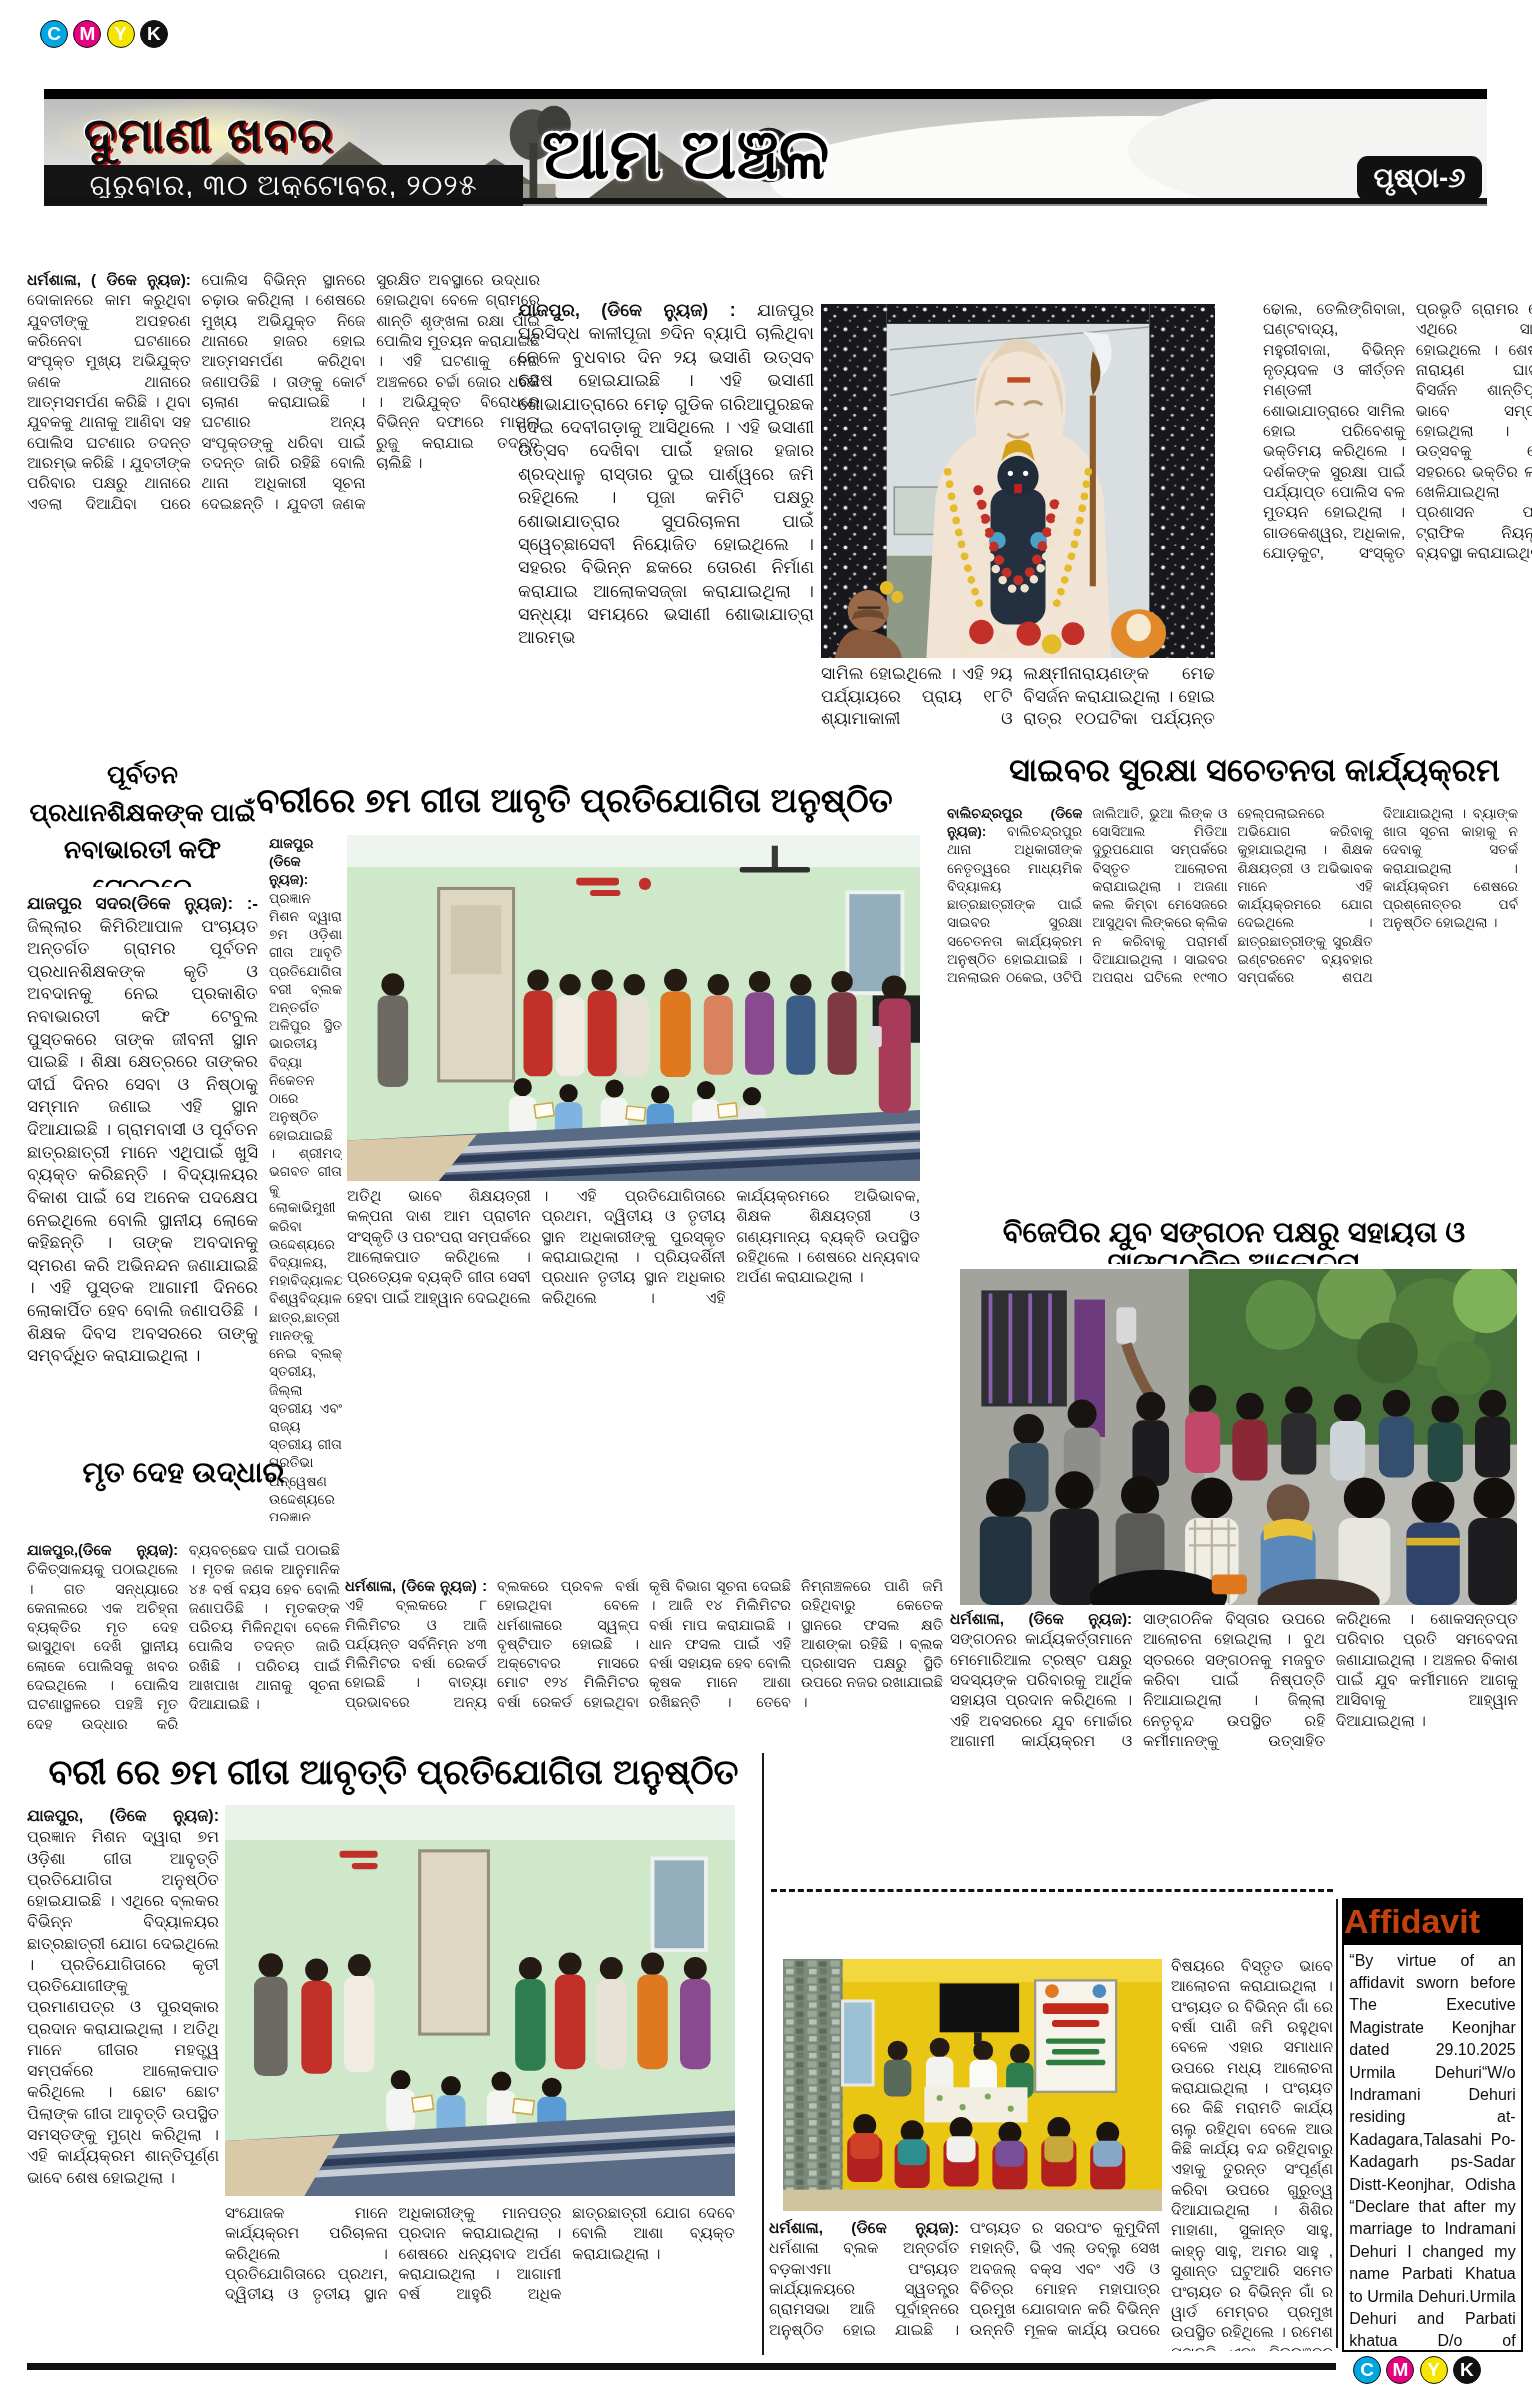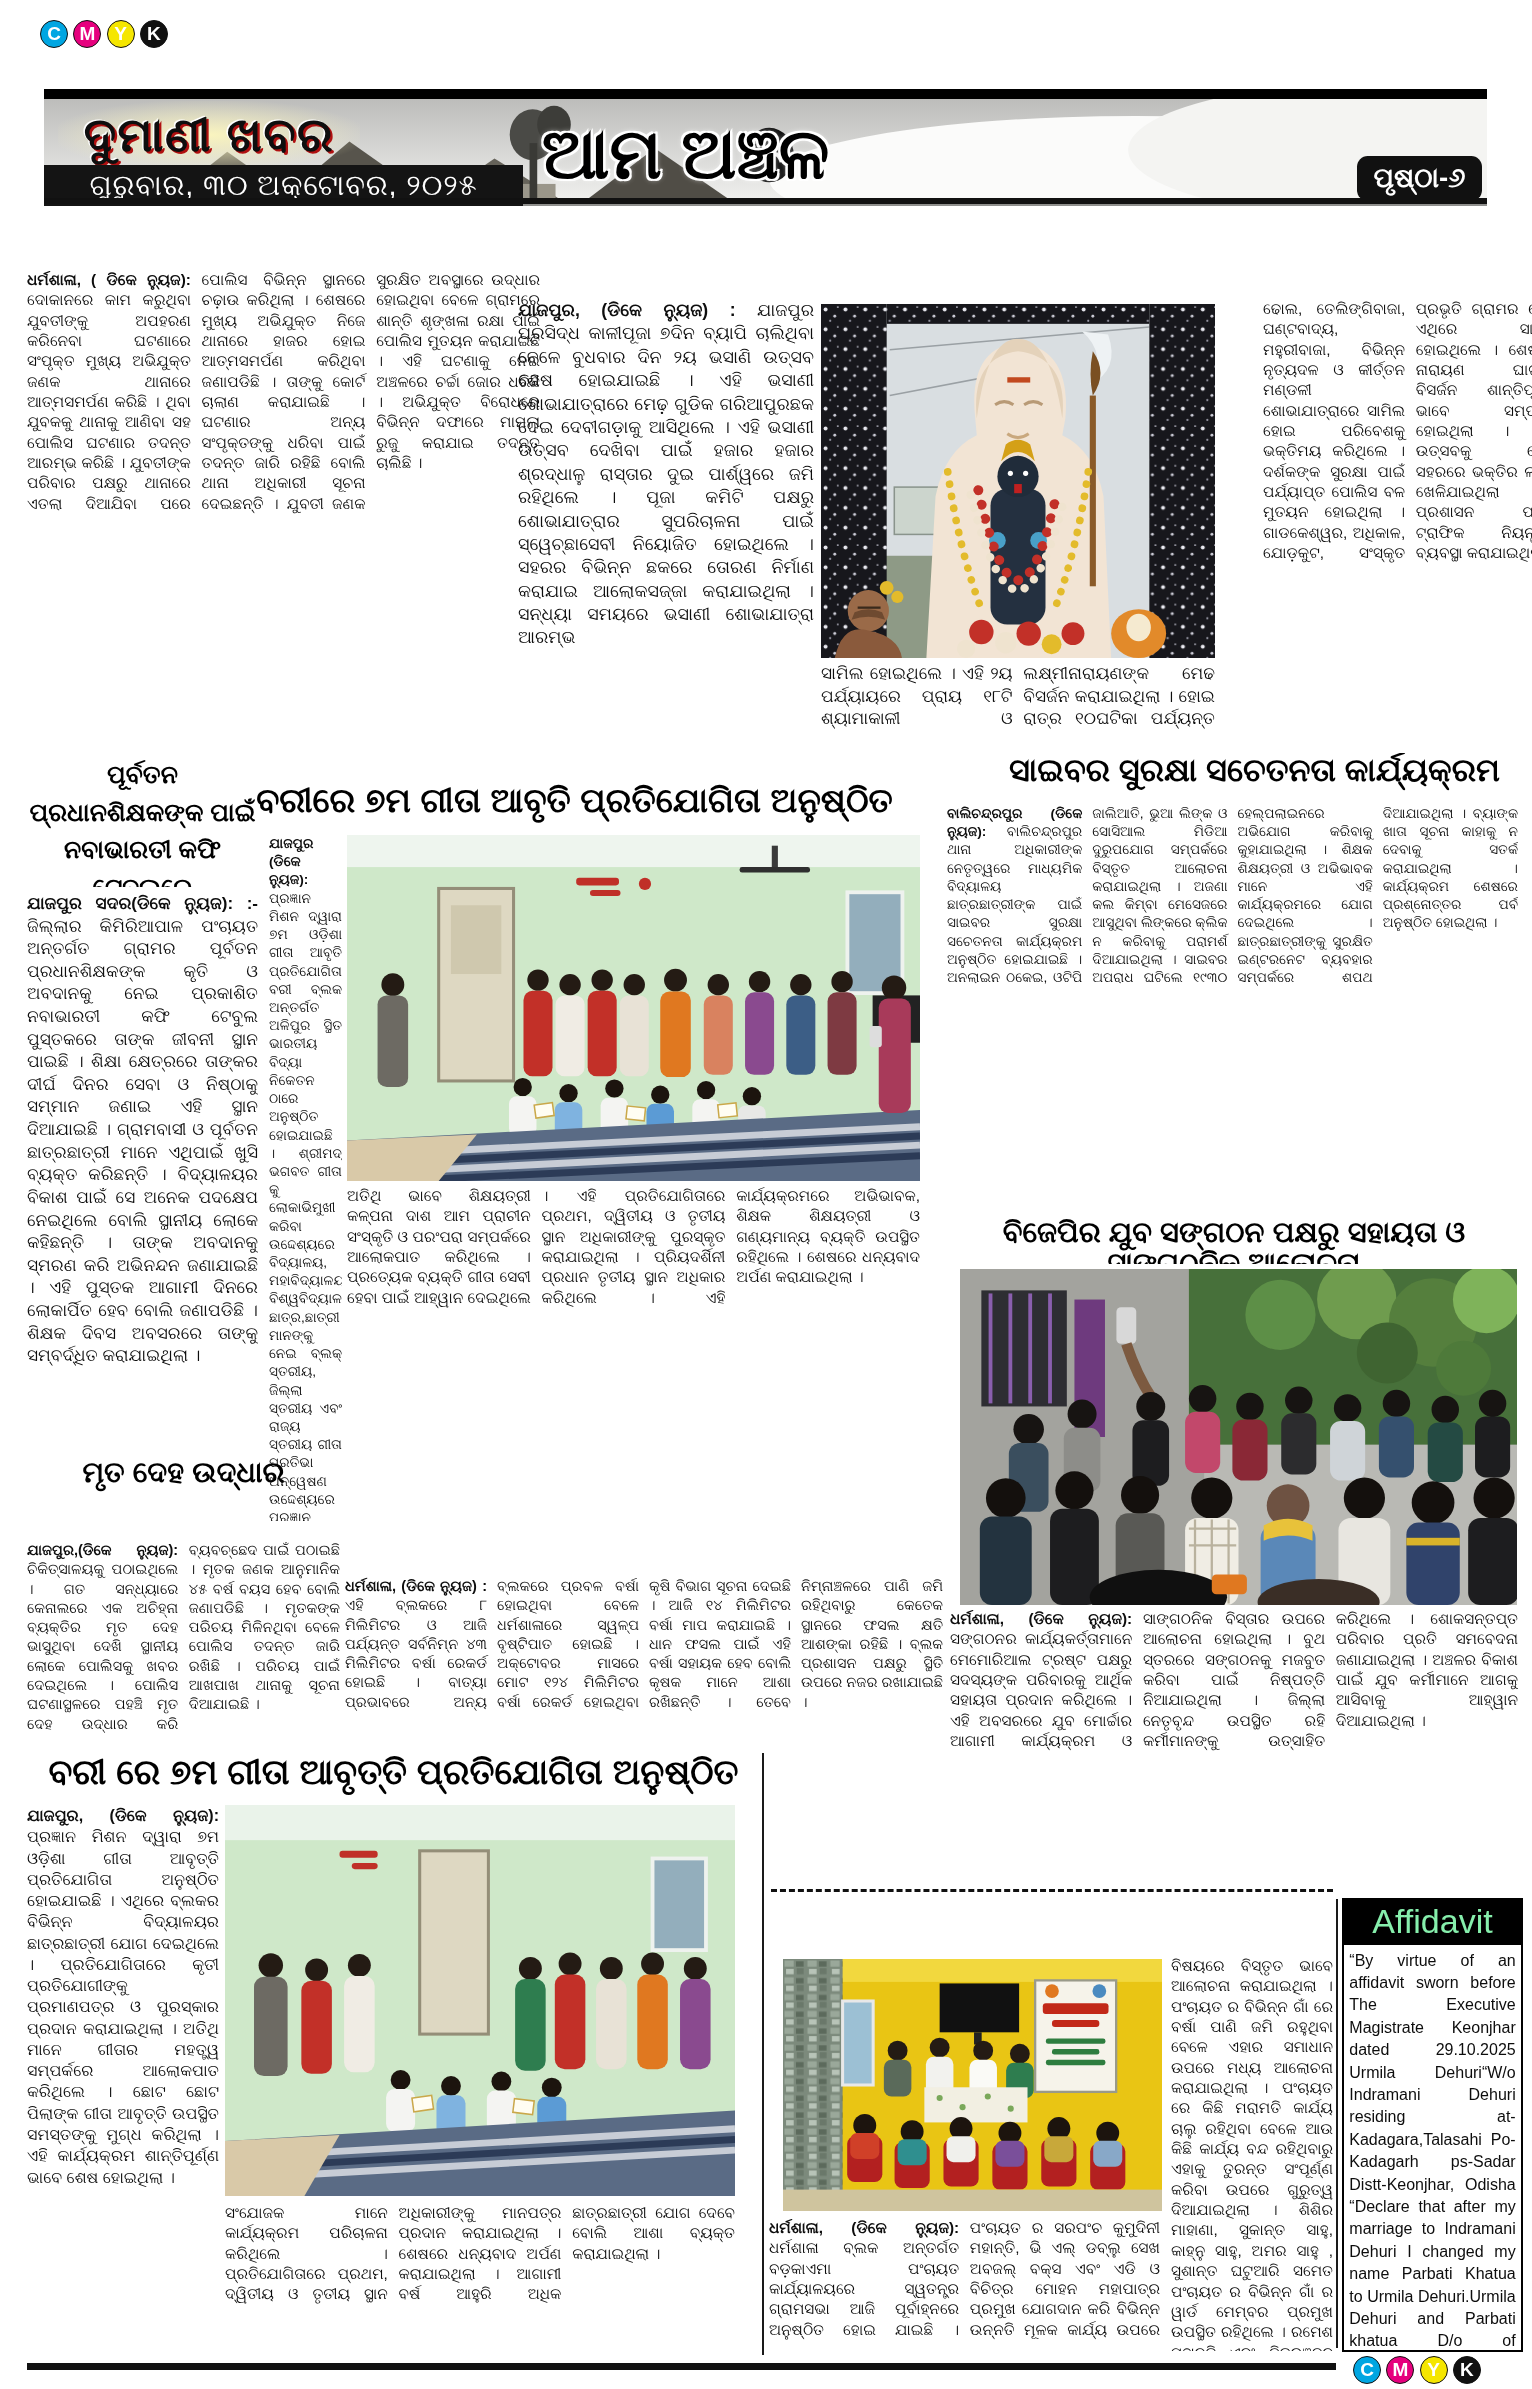--- a/index.html
+++ b/index.html
@@ -27,21 +27,21 @@
              text-shadow:2.3px 2.3px 0 #b01010,-1.5px -1.5px 0 #ffffff;padding:6.1px 26px;
              background:radial-gradient(ellipse at center,rgba(252,246,190,0.95) 0%,rgba(252,246,190,0.0) 75%);}
   #mast-date{position:absolute;left:0;bottom:0;width:479px;height:41px;background:#141414;color:#fff;
              font-size:29px;display:flex;align-items:center;justify-content:center;letter-spacing:0.8px;}
   #mast-title{position:absolute;left:443px;top:15.3px;width:397px;text-align:center;font-size:70px;font-weight:800;color:#000;
               text-shadow:-2.3px -2.3px 0 #fff,2.3px -2.3px 0 #fff,-2.3px 2.3px 0 #fff,2.3px 2.3px 0 #fff,0 0 6.1px #fff;}
   #mast-page{position:absolute;right:4.6px;bottom:4.6px;background:#111;color:#fff;font-size:27.5px;font-weight:700;
              padding:6.1px 17px;border-radius:10.7px;}
   
   #affidavit{left:1342px;top:1898px;width:177px;height:450px;border:2.3px solid #000;background:#fff;}
-  #aff-title{background:#000;color:#86efac;text-align:center;font-size:34px;font-weight:400;padding:1.5px 0 4.6px 0;}
+  #aff-title{background:#000;color:#c2410c;font-size:34px;font-weight:700;padding:1.5px 0 4.6px 0;}
   #aff-body{font-size:16px;line-height:1.4;text-align:justify;padding:4.6px 5.3px 0 5.3px;}
 </style>
 </head>
 <body>
 
 <div id="page">
 
   <div class="abs cmyk" style="left:40px;top:20px;">
     <span class="dot" style="background:#00a6e2">C</span>
     <span class="dot" style="background:#e6007e">M</span>

